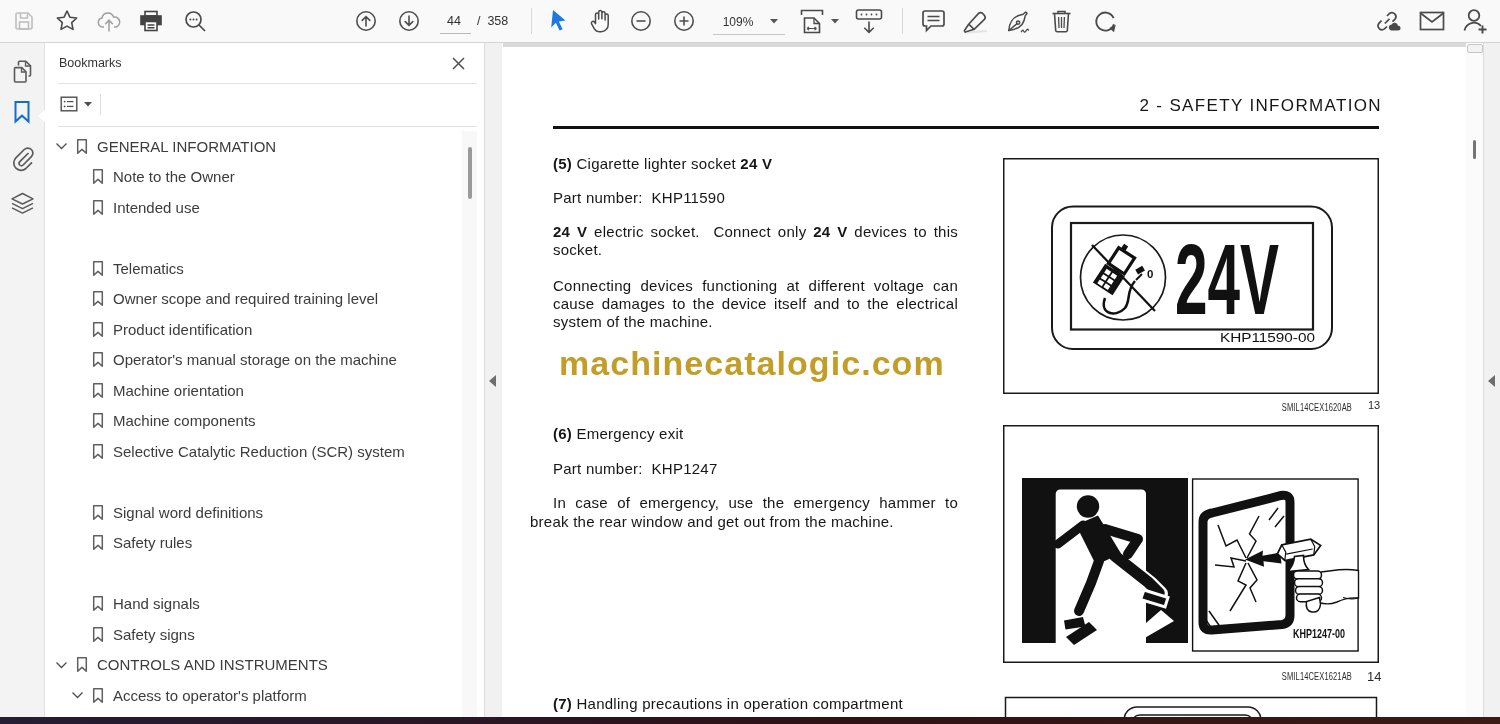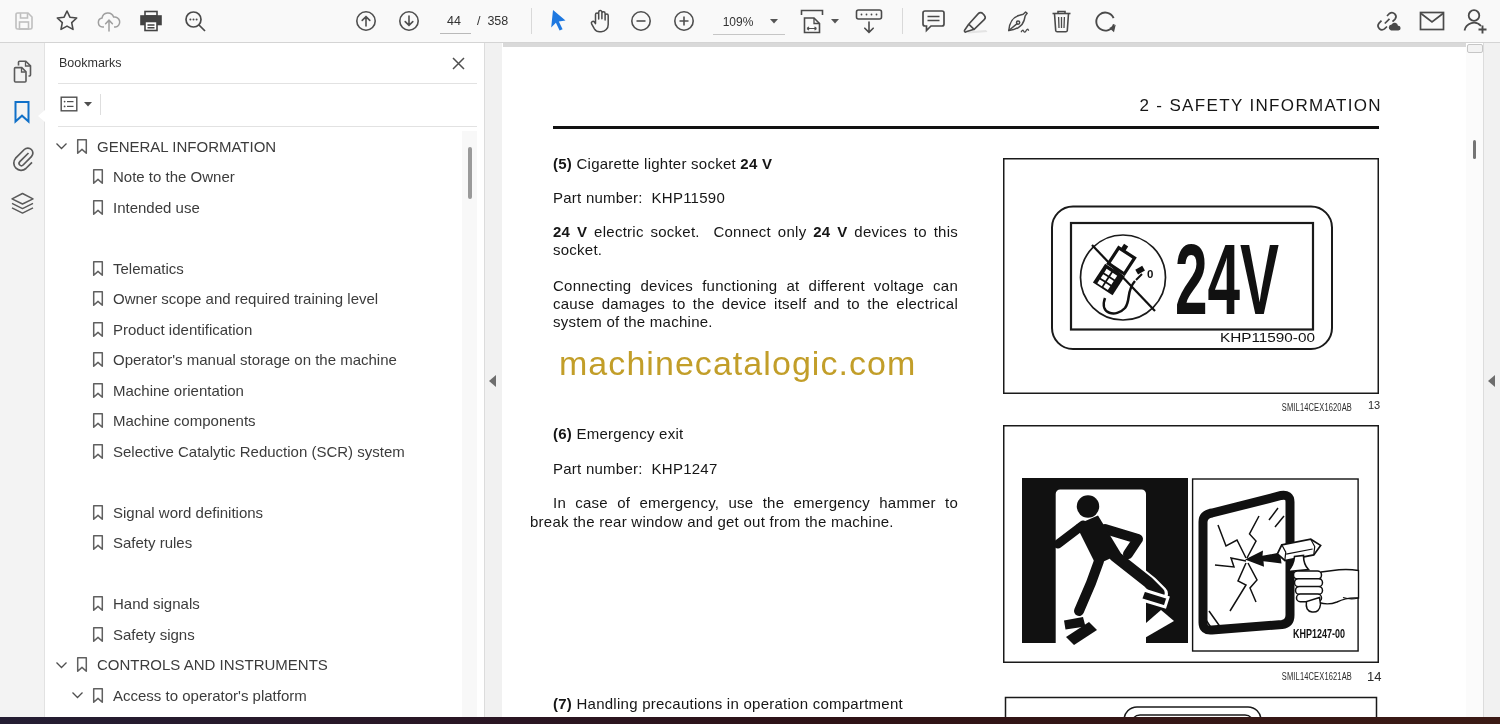--- a/index.html
+++ b/index.html
@@ -16,21 +16,21 @@
 .row .txt{margin-left:8px}
 
 .gut{top:43px;width:17px;height:681px;background:#f1f1f1}
 .vline{top:43px;width:1px;height:681px;background:#dcdcdc}
 .colarrow{width:0;height:0;border-top:6px solid transparent;border-bottom:6px solid transparent;border-right:7px solid #6d6d6d}
 
 #doc{left:503px;top:46px;width:963px;height:672px;background:#fff}
 .dt{position:absolute;color:#161616;font-size:15px;line-height:18.3px;letter-spacing:0.25px}
 .jl{width:405px;text-align:justify;text-align-last:justify}
 .cap{position:absolute;color:#2a2a2a}
-#wm{position:absolute;color:#c29e29;font-weight:normal;font-size:34px;letter-spacing:1.05px}
+#wm{position:absolute;color:#c29e29;font-weight:bold;font-size:34px;letter-spacing:1.05px}
 #bbar{left:0;top:717px;width:1500px;height:7px;background:linear-gradient(90deg,#241d33 0%,#2a1522 35%,#2e1216 55%,#3b1a15 100%)}
 </style></head><body>
 <div class="a" id="tb">
 
 <svg class="a" style="left:13px;top:10px" width="22" height="22" viewBox="0 0 22 22" fill="none" stroke="#bfbfbf" stroke-width="1.6">
 <path d="M3 4.5 a1.5 1.5 0 0 1 1.5-1.5 H15 l4 4 V17.5 a1.5 1.5 0 0 1-1.5 1.5 H4.5 A1.5 1.5 0 0 1 3 17.5 Z"></path>
 <path d="M7.5 3.2 V8 h7 V3.2"></path>
       <rect x="6.5" y="12" width="9" height="7"></rect>
     </svg>
 

